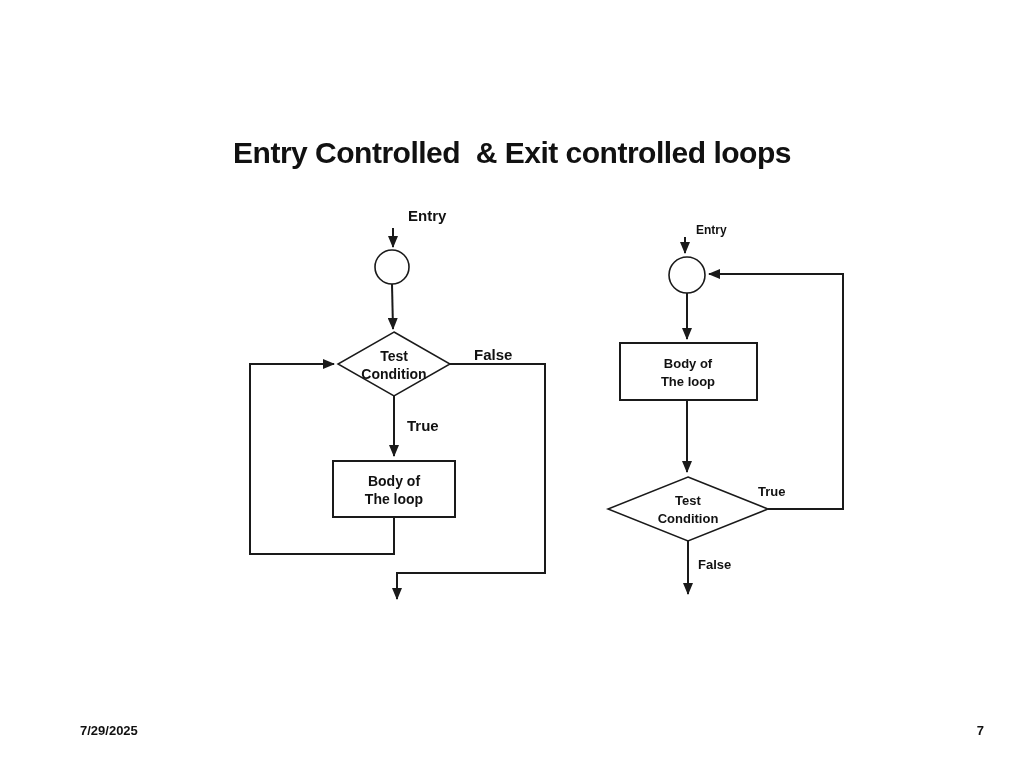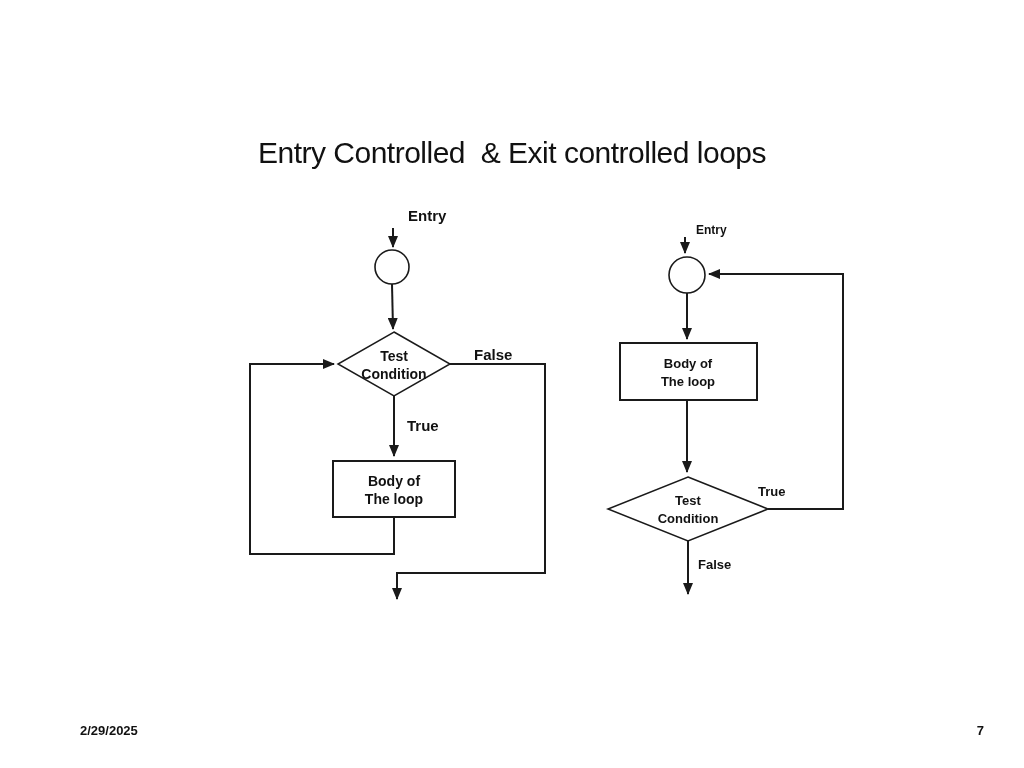--- a/index.html
+++ b/index.html
@@ -16,21 +16,21 @@
     overflow: hidden;
   }
   .title {
     position: absolute;
     top: 136px;
     left: 0;
     width: 100%;
     margin: 0;
     text-align: center;
     font-size: 30px;
-    font-weight: normal;
+    font-weight: bold;
     letter-spacing: -0.5px;
     color: #111111;
     white-space: pre-wrap;
   }
   .diagram-svg {
     position: absolute;
     top: 0;
     left: 0;
   }
   .footer-date {
@@ -128,16 +128,16 @@
       <text class="lbl-right" x="688" y="523" text-anchor="middle">Condition</text>
 
       <text class="lbl-right" x="758" y="496">True</text>
       <polyline class="flowline" points="768,509 843,509 843,274 709,274" marker-end="url(#arrow)"></polyline>
 
       <line class="flowline" x1="688" y1="541" x2="688" y2="594" marker-end="url(#arrow)"></line>
       <text class="lbl-right" x="698" y="569">False</text>
     </g>
   </svg>
 
-  <div class="footer-date">2/29/2025</div>
+  <div class="footer-date">7/29/2025</div>
   <div class="footer-page">7</div>
 
 </div>
 
 </body></html>

